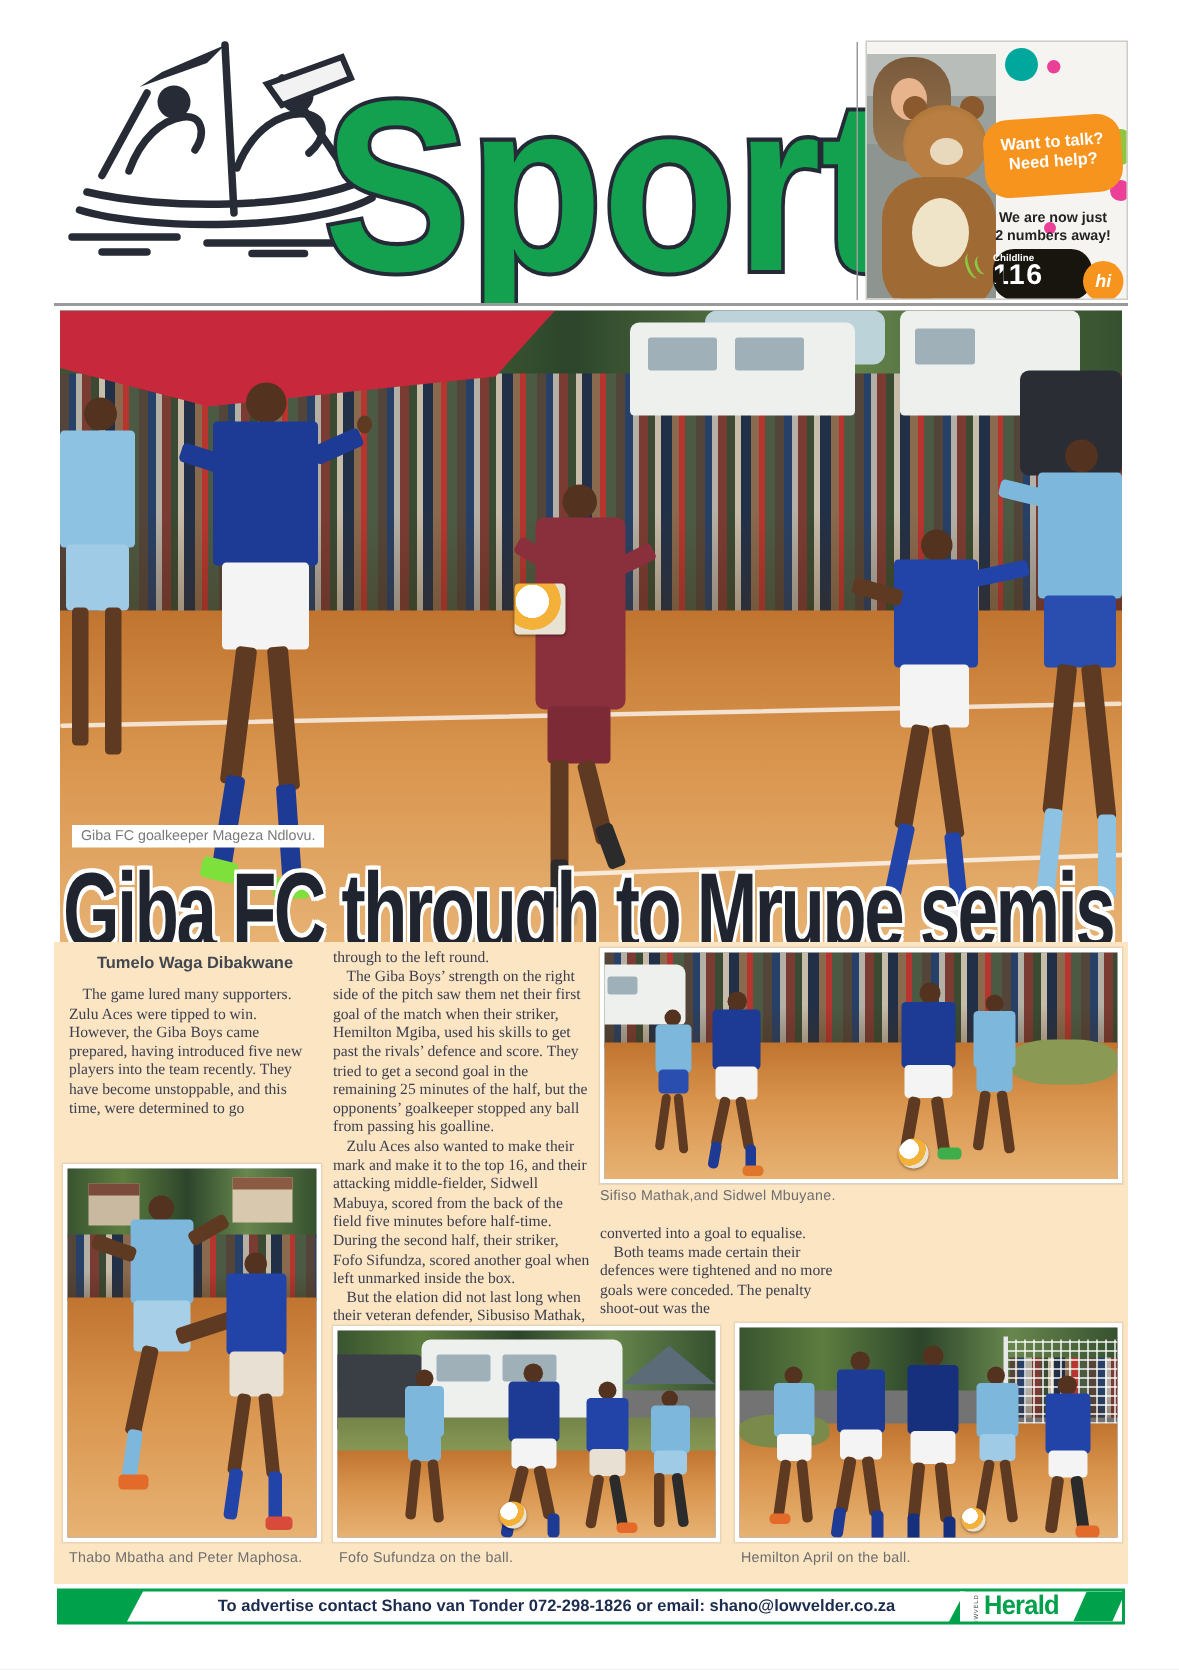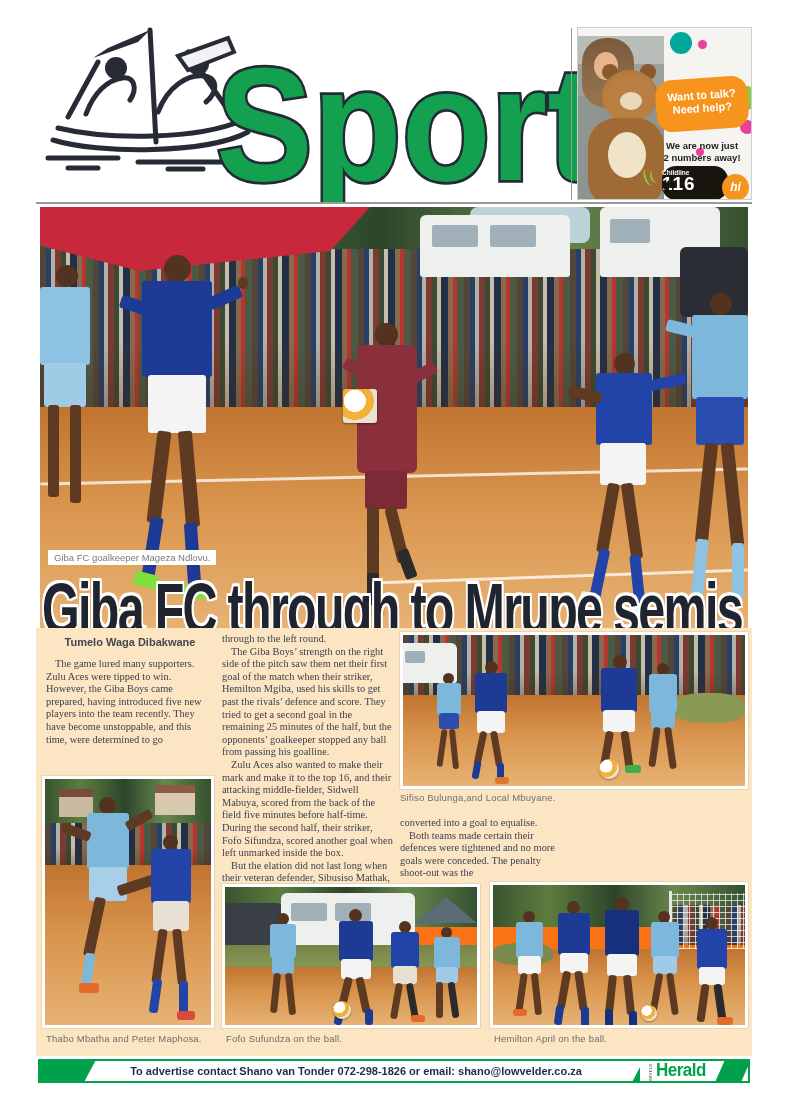--- a/index.html
+++ b/index.html
@@ -33,21 +33,21 @@
       border-right-color:#18150f;}
   .cl-brand{font-size:6.5px;font-weight:700;display:block;margin-top:3px;}
   .cl-num{font-size:19px;font-weight:800;line-height:16px;display:block;letter-spacing:1px;}
   .hi-circle{position:absolute;left:144px;top:146px;width:27px;height:27px;border-radius:50%;
       background:#f7941e;color:#fff;font-weight:800;font-style:italic;font-size:12px;
       text-align:center;line-height:27px;}
   .arc{position:absolute;width:8px;height:13px;border:2px solid #8dc63f;border-right:none;
       border-top:none;border-bottom:none;border-radius:50%;}
 
   
-  .photo{position:absolute;overflow:hidden;background:#f97316;}
+  .photo{position:absolute;overflow:hidden;background:#737373;}
   .bordered{border:3px solid #ffffff;box-shadow:0 0 0 1px rgba(0,0,0,.07);}
   .treeband{background:linear-gradient(90deg,#39542f,#5d7d3f 22%,#2c452b 48%,#68874d 72%,#35512f);}
   .crowd{background:
       linear-gradient(rgba(0,0,0,0) 55%, rgba(70,45,20,.35)),
       repeating-linear-gradient(90deg,#53453a 0 6px,#274067 6px 11px,#b5b0a6 11px 15px,
       #7a3b33 15px 21px,#3a4a33 21px 26px,#c7bca9 26px 30px,#223047 30px 37px,
       #8a6a4e 37px 42px,#b8352f 42px 46px,#4c5a44 46px 53px);}
   .dirt{background:linear-gradient(#c0742f,#d9954e 45%,#e7b273);}
   .fline{position:absolute;background:rgba(255,255,255,.75);height:3px;border-radius:2px;}
   .van{position:absolute;background:#eef0ee;border-radius:6px 6px 3px 3px;}
@@ -77,21 +77,21 @@
   .colx{position:absolute;font-family:"Liberation Serif",serif;font-size:10.4px;
       line-height:12.6px;color:#3b3f4f;text-align:left;}
   .colx p{margin:0 0 0 0;}
   .colx p.ind{text-indent:9px;}
   .colx p+p{margin-top:0;}
 
   
   .footer-bar{position:absolute;left:38px;top:1059px;width:712px;height:24px;background:#00a14b;}
   .footer-band{position:absolute;left:52px;top:2px;width:548px;height:20px;background:#ffffff;
       transform:skewX(-28deg);}
-  .footer-text{position:absolute;left:48px;top:0;width:540px;height:24px;line-height:24px;
+  .footer-text{position:absolute;left:63px;top:0;width:540px;height:24px;line-height:24px;
       text-align:center;font-size:11px;font-weight:700;color:#1c2c4e;}
   .herald-box{position:absolute;right:2px;top:2px;width:108px;height:20px;background:#ffffff;
       overflow:hidden;}
   .herald-vert{position:absolute;left:9px;top:2px;font-size:4px;color:#444;
       writing-mode:vertical-rl;transform:rotate(180deg);letter-spacing:.5px;line-height:4px;}
   .herald-word{position:absolute;left:16px;top:0px;font-size:17px;font-weight:800;
       letter-spacing:-.5px;color:#00a14b;line-height:20px;transform:scaleY(1.05);}
   .herald-slash{position:absolute;right:2px;top:0;width:26px;height:20px;background:#00a14b;
       transform:skewX(-24deg);}
 </style>
@@ -299,21 +299,21 @@
     </div>
     <div class="fig" style="left:238px;top:28px;width:50px;height:120px;">
       <div class="head" style="left:16px;top:0;width:12px;height:12px;"></div>
       <div style="left:8px;top:11px;width:28px;height:38px;background:#7db8dc;"></div>
       <div style="left:10px;top:47px;width:24px;height:18px;background:#7db8dc;"></div>
       <div style="left:10px;top:64px;width:7px;height:40px;background:#5f3a22;transform:rotate(8deg);"></div>
       <div style="left:26px;top:64px;width:7px;height:42px;background:#5f3a22;transform:rotate(-8deg);"></div>
     </div>
     <div class="ball" style="left:196px;top:124px;width:20px;height:20px;"></div>
   </div>
-  <div class="photo-cap" style="left:400px;top:792px;">Sifiso Bulunga,and Local Mbuyane.</div>
+  <div class="photo-cap" style="left:400px;top:792px;">Sifiso Mathak,and Sidwel Mbuyane.</div>
 
   <div class="colx" style="left:400px;top:817px;width:166px;">
     <p>converted into a goal to equalise.</p>
     <p class="ind">Both teams made certain their defences were tightened and no more goals were conceded. The penalty shoot-out was the</p>
   </div>
 
 
   <div class="photo bordered" style="left:42px;top:776px;width:166px;height:246px;">
     <div class="abs treeband" style="left:0;top:0;width:166px;height:46px;"></div>
     <div class="abs" style="left:14px;top:10px;width:34px;height:20px;background:#c9b9a0;border-top:8px solid #7a4a3a;"></div>

